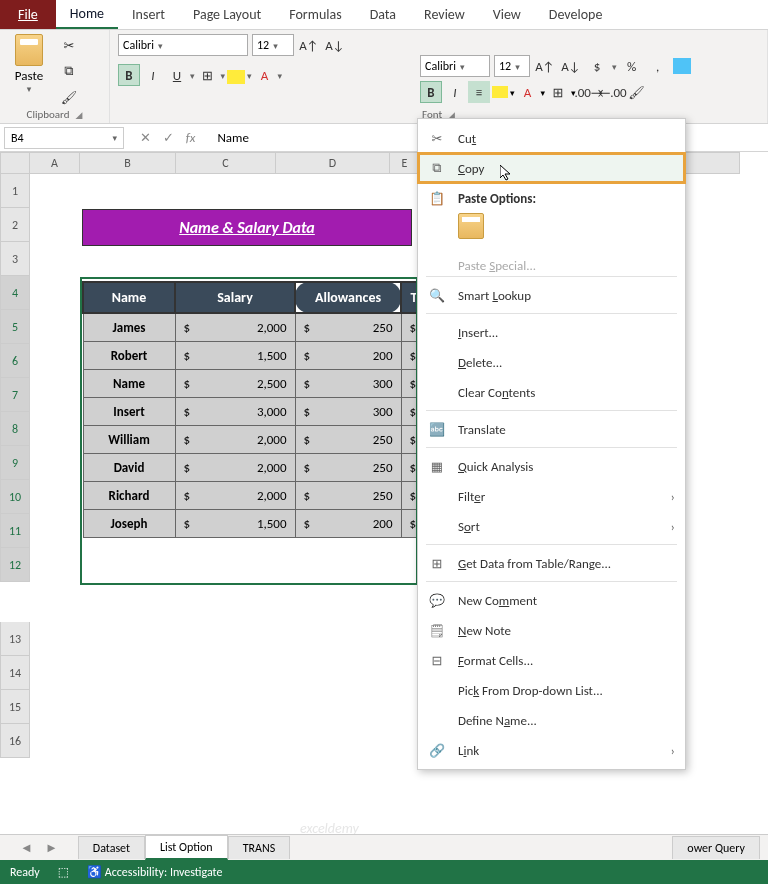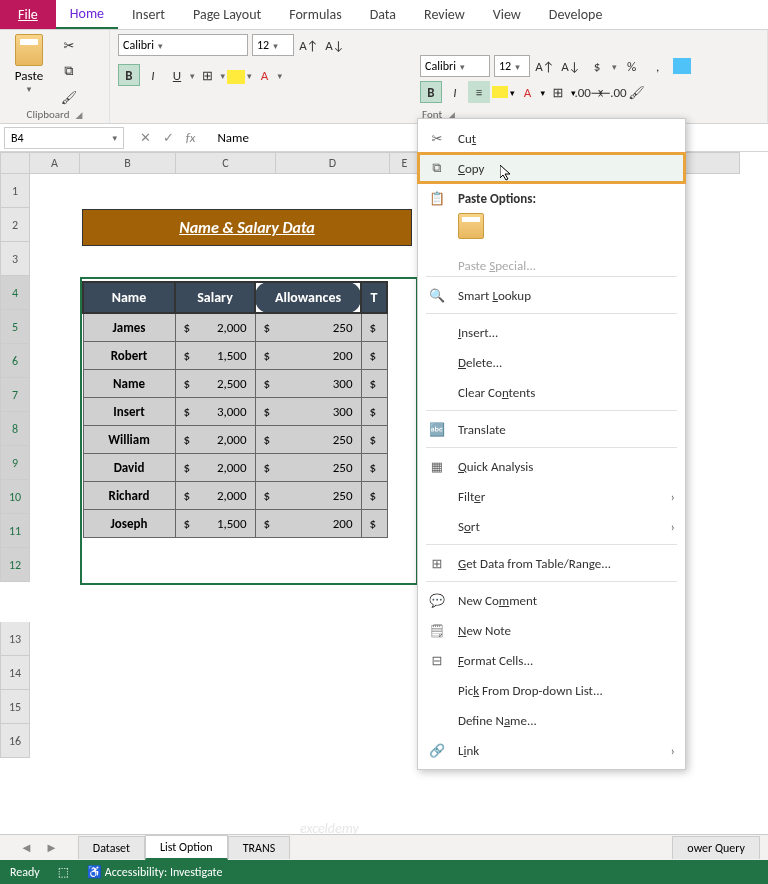--- a/index.html
+++ b/index.html
@@ -1,22 +1,22 @@
 <!DOCTYPE html>
 <html><head>
 <meta charset="utf-8">
 <style>
 * { box-sizing: border-box; margin: 0; padding: 0; font-family: "Segoe UI", Calibri, sans-serif; }
 body { width: 768px; height: 884px; background: #fff; overflow: hidden; position: relative; font-size: 13px; }
 
 
 .tabs { display: flex; align-items: stretch; height: 30px; border-bottom: 1px solid #d4d4d4; }
-.file-tab { background: #be185d; color: #fff; padding: 0 18px; display: flex; align-items: center; font-size: 14px; text-decoration: underline; }
+.file-tab { background: #7f1d1d; color: #fff; padding: 0 18px; display: flex; align-items: center; font-size: 14px; text-decoration: underline; }
 .tab { padding: 0 14px; display: flex; align-items: center; color: #444; cursor: pointer; font-size: 14px; }
-.tab.active { border-bottom: 2px solid #217346; color: #6d28d9; }
+.tab.active { border-bottom: 2px solid #217346; color: #0f172a; }
 
 
 .ribbon { display: flex; height: 94px; border-bottom: 1px solid #d4d4d4; background: #f3f2f1; }
 .group { display: flex; flex-direction: column; justify-content: space-between; border-right: 1px solid #e1e1e1; padding: 4px 8px 2px; }
 .group-body { display: flex; align-items: flex-start; gap: 4px; flex: 1; }
 .group-label { text-align: center; font-size: 11px; color: #666; display: flex; justify-content: center; align-items: center; gap: 6px; }
 .dialog-launcher { font-size: 9px; color: #888; }
 
 .paste-big { display: flex; flex-direction: column; align-items: center; width: 42px; }
 .paste-icon { width: 28px; height: 32px; background: linear-gradient(#f8d48a,#e8b860); border: 1px solid #c99c40; border-radius: 2px; position: relative; margin-bottom: 2px; }
@@ -44,21 +44,21 @@
 .sheet { position: relative; }
 .col-headers { display: flex; height: 22px; }
 .row-header-spacer { width: 30px; background: #e6e6e6; border: 1px solid #ccc; }
 .col-h { background: #e6e6e6; border: 1px solid #ccc; border-left: none; text-align: center; font-size: 12px; color: #555; display: flex; align-items: center; justify-content: center; }
 .grid-body { display: flex; }
 .row-headers { display: flex; flex-direction: column; }
 .row-h { width: 30px; height: 34px; background: #e6e6e6; border: 1px solid #ccc; border-top: none; display: flex; align-items: center; justify-content: center; font-size: 12px; color: #555; }
 .row-h.sel { background: #d2d2d2; color: #217346; }
 .cells { position: relative; flex: 1; }
 .data-area { position: absolute; left: 52px; top: 35px; }
-.title-bar { background: #a16207; color: #fff; font-weight: bold; font-style: italic; text-decoration: underline; text-align: center; padding: 8px; width: 330px; border: 1px solid #333; font-size: 16px; }
+.title-bar { background: #a21caf; color: #fff; font-weight: bold; font-style: italic; text-decoration: underline; text-align: center; padding: 8px; width: 330px; border: 1px solid #333; font-size: 16px; }
 .data-table { margin-top: 35px; border-collapse: collapse; }
 .data-table th { background: #3a4a5a; color: #fff; font-weight: bold; padding: 6px 8px; border: 2px solid #333; text-align: center; font-size: 14px; }
 .data-table td { background: #d0d0d0; border: 1px solid #666; padding: 6px 8px; text-align: center; font-weight: bold; font-size: 13px; height: 22px; }
 .data-table td.money { text-align: right; font-weight: normal; }
 .data-table td.money .cur { float: left; }
 .selection-border { position: absolute; border: 2px solid #217346; pointer-events: none; }
 
 
 .ctx { position: absolute; left: 417px; top: 118px; width: 269px; background: #fff; border: 1px solid #ccc; box-shadow: 2px 2px 8px rgba(0,0,0,0.25); z-index: 50; padding: 4px 0; }
 .ctx-item { display: flex; align-items: center; height: 30px; padding: 0 10px; font-size: 13px; color: #333; cursor: pointer; gap: 12px; }
@@ -222,21 +222,21 @@
         <div class="row-h">15</div>
         <div class="row-h">16</div>
       </div>
     <div class="cells">
       <div class="data-area">
         <div class="title-bar">Name &amp; Salary Data</div>
         <table class="data-table">
           <thead>
               <tr id="table-headers">
                 <th style="width: 92px;">Name</th>
-                <th style="width: 80px;">Salary</th>
+                <th style="width: 120px;">Salary</th>
                 <th style="width: 106px; border-radius: 14px;">Allowances</th>
                 <th style="width: 26px;">T</th>
               </tr>
             </thead>
           <tbody id="table-body">
               <tr>
                 <td>James</td>
                 <td class="money"><span class="cur">$</span>2,000</td>
                 <td class="money"><span class="cur">$</span>250</td>
                 <td class="money" style="width: 26px;">

